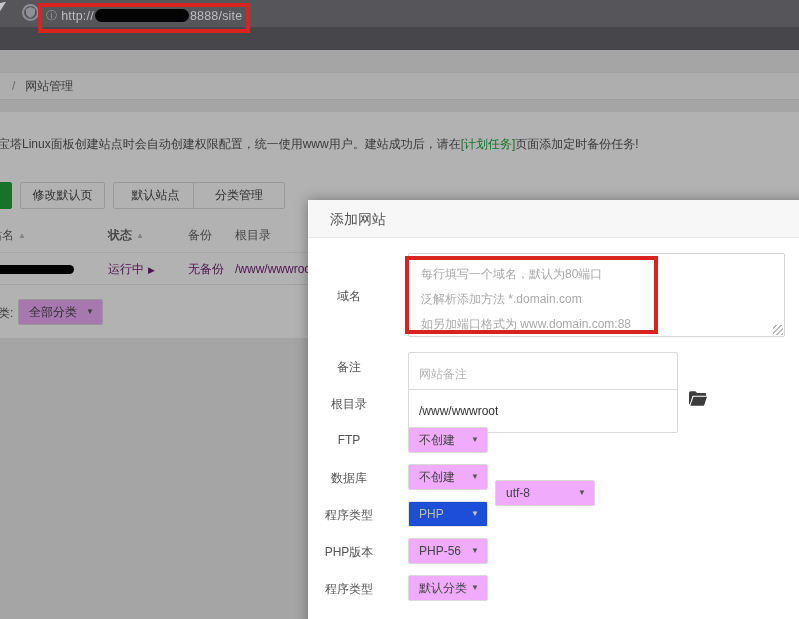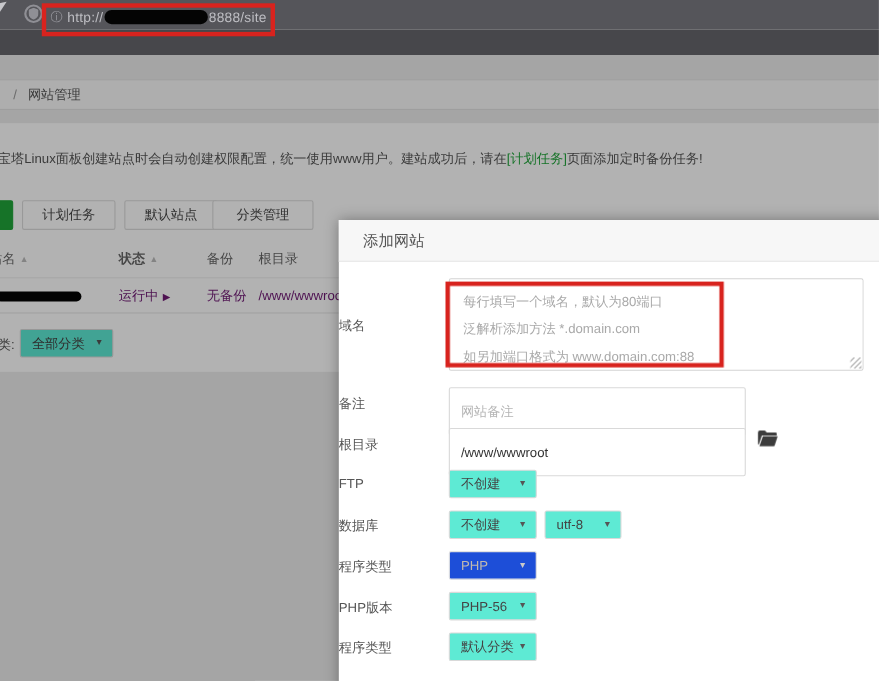--- a/index.html
+++ b/index.html
@@ -62,33 +62,33 @@
   .th-name   { left:-22px; }
   .th-status { left:108px;font-weight:bold; }
   .th-backup { left:188px; }
   .th-path   { left:235px; }
 
   .filter-row { position:absolute; top:172px; left:0; right:0; height:54px; border-top:1px solid #e8e8e8; }
   .filter-label { position:absolute; top:20px; left:-14px; font-size:12px; color:#555; }
   .filter-row .sel { position:absolute; top:14px; left:18px; width:85px; }
 
   
-  .sel { position:relative; height:26px; border:1px solid #d9d9d9; background:#5eead4; border-radius:2px;
+  .sel { position:relative; height:26px; border:1px solid #d9d9d9; background:#f0abfc; border-radius:2px;
          font-size:12px; color:#444; line-height:24px; padding-left:10px; cursor:pointer; }
   .sel .caret { position:absolute; right:8px; top:0; font-size:8px; color:#555; line-height:24px; }
   .sel.disabled { background:#1d4ed8; border-color:#e2e2e2; color:#c0b9ae; cursor:default; }
   .sel.disabled .caret { color:#c9c9c9; }
 
   
   #modal { position:absolute; left:308px; top:200px; width:541px; height:520px; background:#fff; z-index:20;
            box-shadow:0 0 12px rgba(0,0,0,0.35); }
   .modal-head { position:absolute; top:0; left:0; right:0; height:38px; background:#f7f7f7;
                 border-bottom:1px solid #e6e6e6; line-height:38px; padding-left:22px;
                 font-size:14px; color:#555; }
-  .mrow-label { position:absolute; left:0; width:82px; text-align:left; font-size:12px; color:#555; }
+  .mrow-label { position:absolute; left:0; width:82px; text-align:center; font-size:12px; color:#555; }
   .field-input { position:absolute; left:100px; height:44px; width:270px; border:1px solid #d9d9d9; border-radius:2px;
                  font-size:12px; color:#333; padding:0 10px; outline:none; font-family:"Liberation Sans",sans-serif; }
   .field-input::placeholder { color:#b5b5b5; }
   #domain-ta { position:absolute; left:100px; top:53px; width:377px; height:84px; border:1px solid #d4d4d4;
                border-radius:2px; resize:none; font-size:12px; line-height:25px; padding:8px 12px;
                color:#333; outline:none; font-family:"Liberation Sans",sans-serif; }
   #domain-ta::placeholder { color:#a9a9a9; }
   .ta-resize { position:absolute; left:465px; top:125px; width:10px; height:10px;
                background:repeating-linear-gradient(135deg, transparent 0 2px, #b9b9b9 2px 3.5px); pointer-events:none; }
   .folder-btn { position:absolute; left:380px; width:20px; height:18px; cursor:pointer; background:none; border:none; }
@@ -119,21 +119,21 @@
     <span class="sep">/</span><span>网站管理</span>
   </div>
 
   <div class="card">
 
     <div class="alert-line">
       <span>用宝塔Linux面板创建站点时会自动创建权限配置，统一使用www用户。建站成功后，请在</span><a class="green-link">[计划任务]</a><span>页面添加定时备份任务!</span>
     </div>
 
     <button class="btn btn-green" id="btn-add">添加站点</button>
-    <button class="btn" id="btn-b0">计划任务</button>
+    <button class="btn" id="btn-b0">修改默认页</button>
     <button class="btn" id="btn-b1">默认站点</button>
     <button class="btn" id="btn-b2">分类管理</button>
 
     <div class="thead">
       <span class="th th-name">
         <span>网站名</span><span class="sort-ic">▲</span>
       </span>
       <span class="th th-status">
         <span>状态</span><span class="sort-ic">▲</span>
       </span>
@@ -187,21 +187,21 @@
   <div class="sel" style="position:absolute;left:100px;top:227px;width:80px">
     <span>不创建</span>
     <span class="caret">▼</span>
   </div>
 
   <span class="mrow-label" style="top:270px">数据库</span>
   <div class="sel" style="position:absolute;left:100px;top:264px;width:80px">
     <span>不创建</span>
     <span class="caret">▼</span>
   </div>
-  <div class="sel" style="position:absolute;left:187px;top:264px;width:70px">
+  <div class="sel" style="position:absolute;left:187px;top:280px;width:100px">
     <span>utf-8</span>
     <span class="caret">▼</span>
   </div>
 
   <span class="mrow-label" style="top:307px">程序类型</span>
   <div class="sel disabled" style="position:absolute;left:100px;top:301px;width:80px">
     <span>PHP</span>
     <span class="caret">▼</span>
   </div>
 

